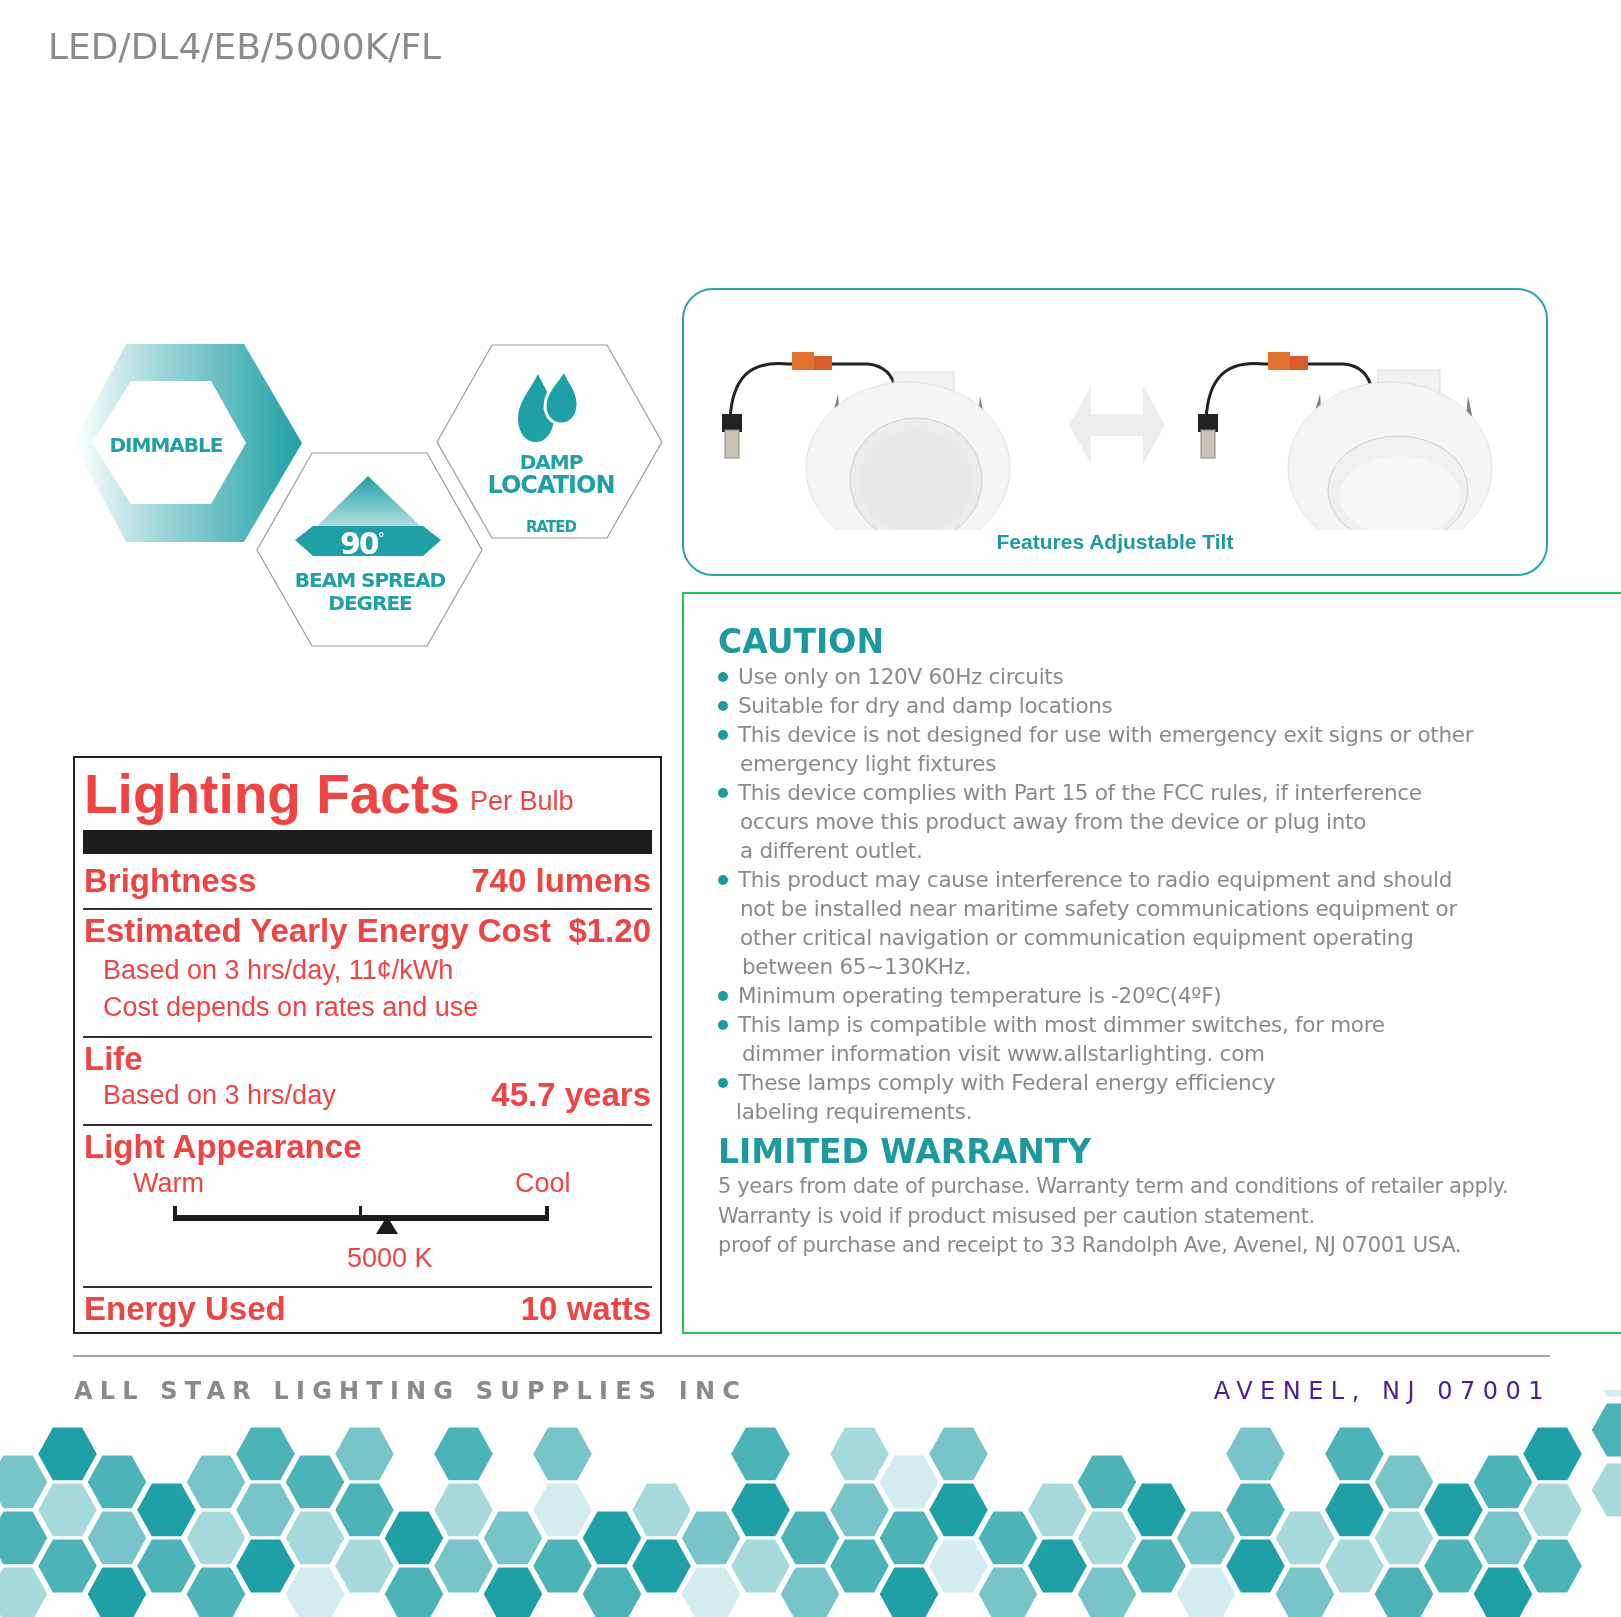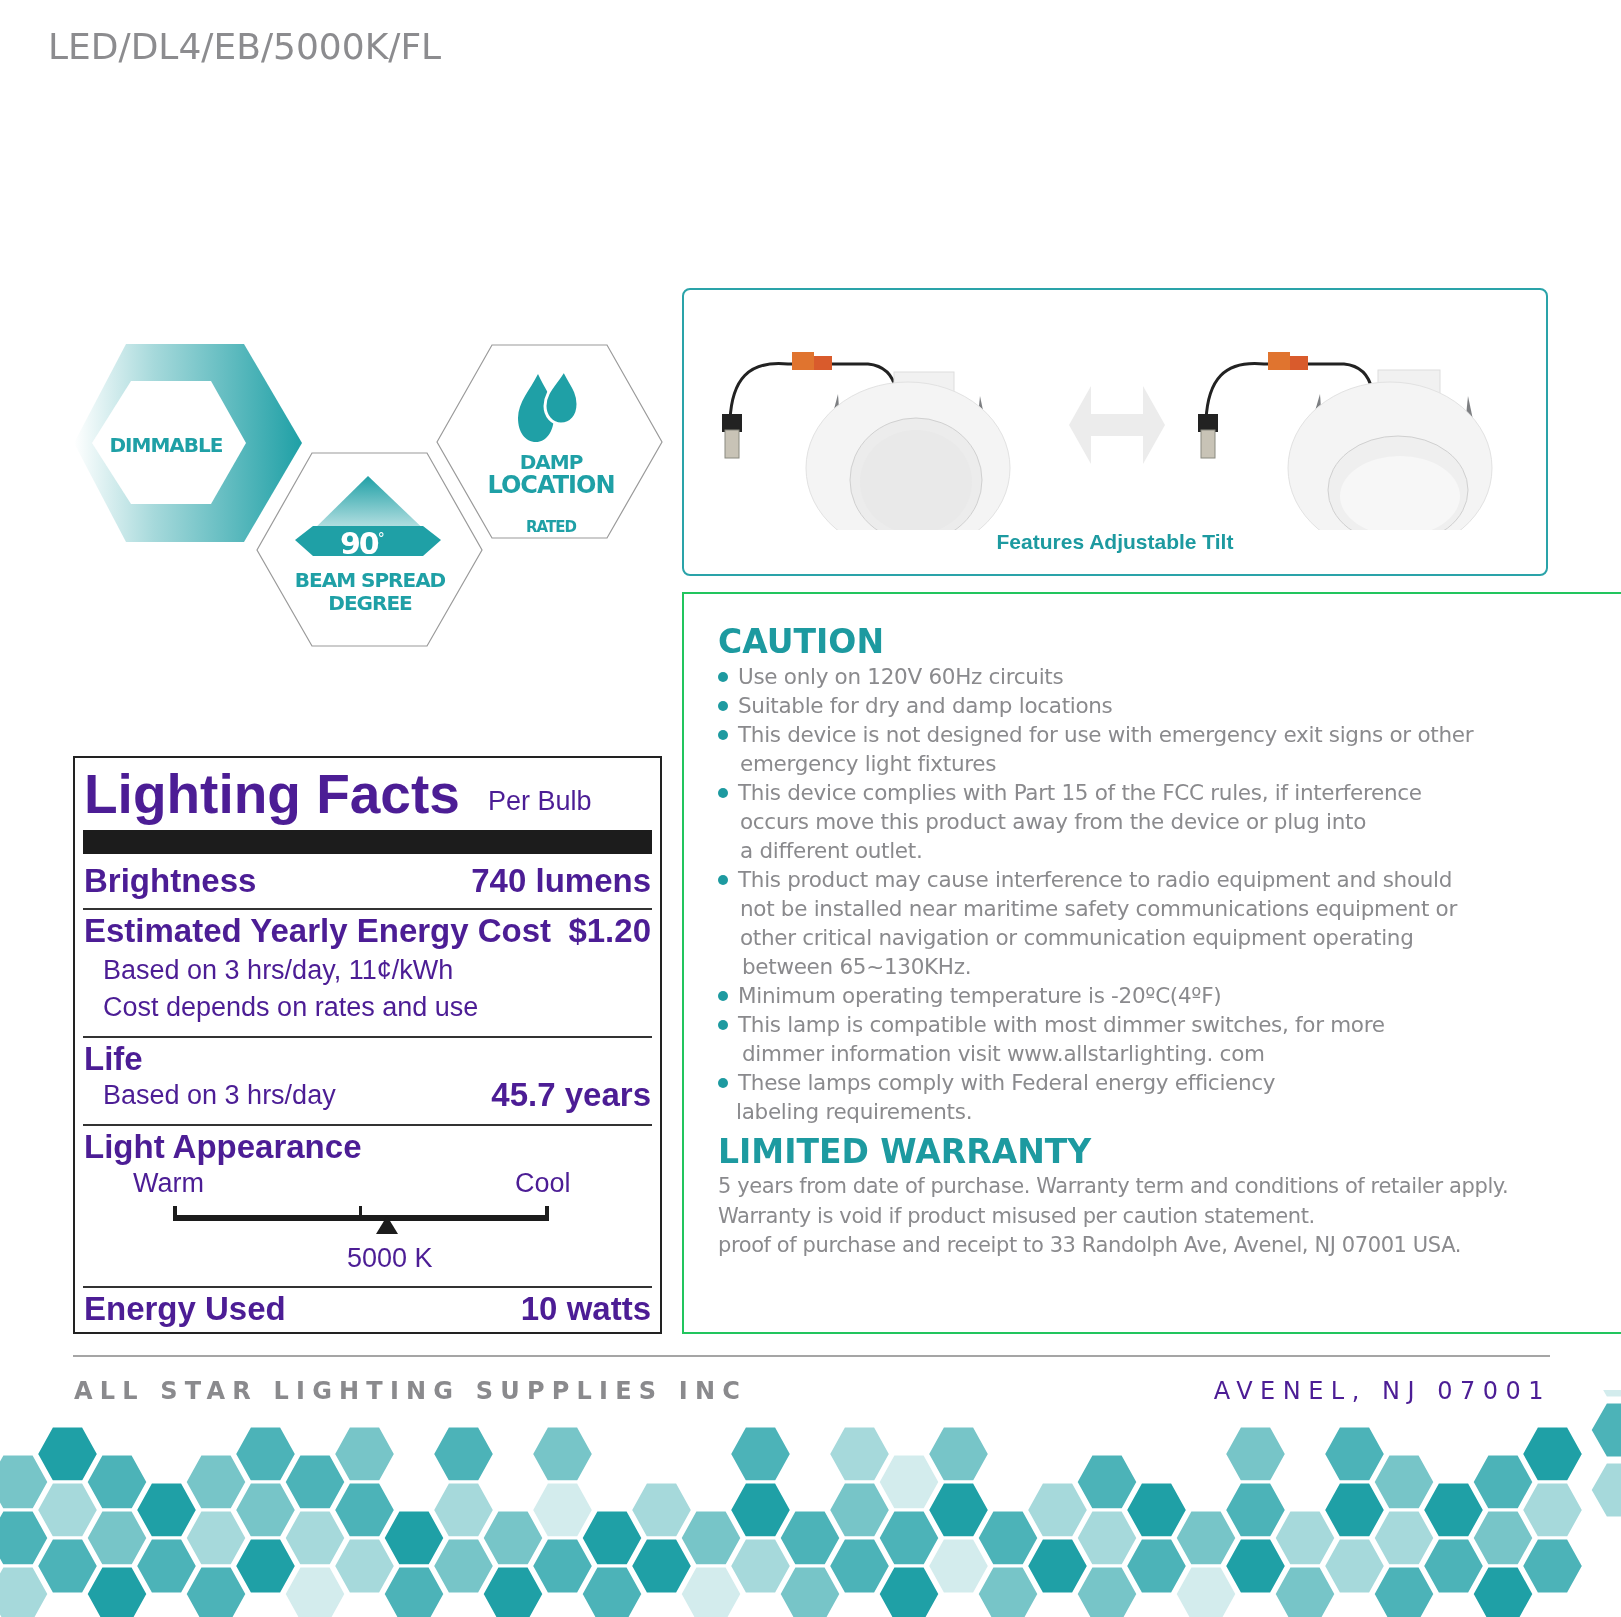--- a/index.html
+++ b/index.html
@@ -2,33 +2,33 @@
 <html><head>
 <meta charset="utf-8">
 <style>
   html, body { margin:0; padding:0; background:#ffffff; }
   body { width:1621px; height:1617px; position:relative; overflow:hidden; font-family:"DejaVu Sans", sans-serif; }
   .abs { position:absolute; }
   .model { left:48px; top:26px; font-size:36px; color:#8c8c8f; letter-spacing:0px; font-family:"DejaVu Sans", sans-serif; }
   
   .badge-text { font-family:"DejaVu Sans", sans-serif; font-weight:bold; color:#1fa0a6; text-align:center; letter-spacing:-1px; line-height:23px; }
   
-  .tilt-panel { left:682px; top:288px; width:866px; height:288px; border:2px solid #2aa3a9; border-radius:8px; box-sizing:border-box; }
+  .tilt-panel { left:682px; top:288px; width:866px; height:288px; border:2px solid #2aa3a9; border-radius:31px; box-sizing:border-box; }
   .tilt-caption { left:0; right:0; top:240px; text-align:center; color:#1d9aa0; font-weight:bold; font-size:21px; font-family:"Liberation Sans", sans-serif; }
   
   .caution-box { left:682px; top:592px; width:1040px; height:742px; border:2px solid #22c55e; box-sizing:border-box; }
   .sec-title { color:#1d9aa0; font-weight:bold; font-size:33px; font-family:"DejaVu Sans", sans-serif; letter-spacing:0px; }
   .c-list { list-style:none; margin:0; padding:0; }
   .c-item { position:relative; padding-left:20px; font-size:21.5px; color:#8a8a8d; line-height:29px; font-family:"DejaVu Sans", sans-serif; letter-spacing:-0.3px; }
   .c-dot { position:absolute; left:0; top:10px; width:10px; height:10px; border-radius:50%; background:#1d9aa0; }
   .w-line { font-size:21px; color:#8a8a8d; line-height:29.5px; letter-spacing:-0.4px; font-family:"DejaVu Sans", sans-serif; white-space:nowrap; }
   
-  .lf { left:73px; top:756px; width:589px; height:578px; border:2px solid #222; box-sizing:border-box; font-family:"Liberation Sans", sans-serif; color:#4c1d95; }
+  .lf { left:73px; top:756px; width:589px; height:578px; border:2px solid #222; box-sizing:border-box; font-family:"Liberation Sans", sans-serif; color:#ef4444; }
   .lf-title { position:absolute; left:9px; top:4px; font-size:55px; font-weight:bold; letter-spacing:0px; }
-  .lf-per { position:absolute; left:395px; top:28px; font-size:27px;margin-left:18px; }
+  .lf-per { position:absolute; left:395px; top:28px; font-size:27px; }
   .lf-bar { position:absolute; left:8px; right:8px; top:72px; height:24px; background:#1c1c1c; }
   .lf-row { position:absolute; left:9px; right:9px; font-size:33px; font-weight:bold; }
   .lf-sub { position:absolute; font-size:27px; font-weight:normal; }
   .lf-rule { position:absolute; left:8px; right:8px; height:1.5px; background:#333; }
   .right { position:absolute; right:0; }
   
   .footer-rule { left:73px; top:1355px; width:1477px; height:2px; background:#a5a5a5; }
   .footer-left { left:74px; top:1377px; font-size:24px; font-weight:bold; color:#8a8a8d; letter-spacing:7.2px; font-family:"DejaVu Sans", sans-serif; }
   .footer-right { right:70px; top:1377px; font-size:24px; color:#4c1d95; letter-spacing:7.5px; font-family:"DejaVu Sans", sans-serif; }
 </style>

